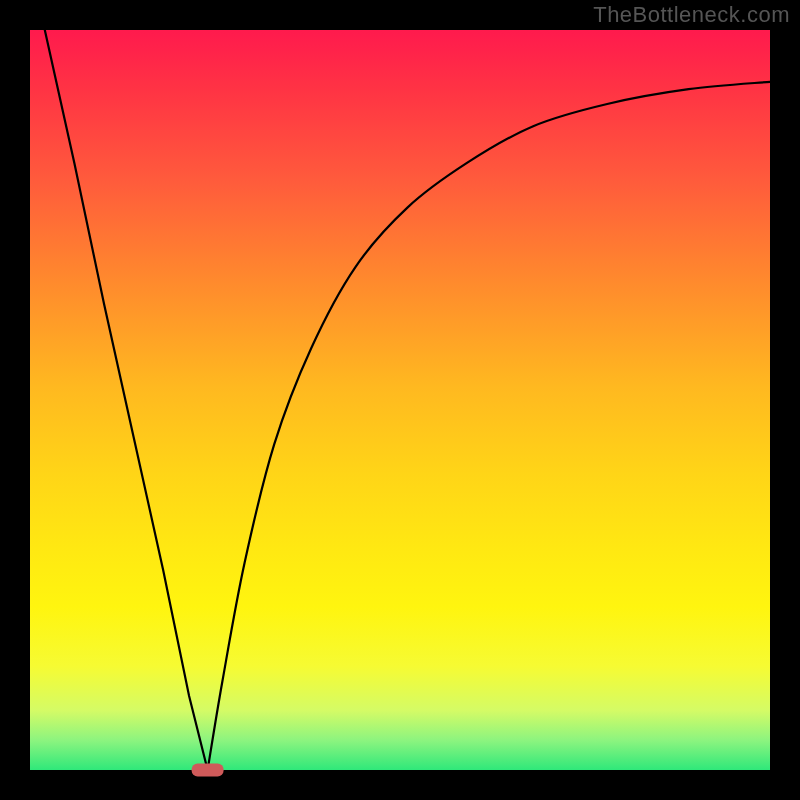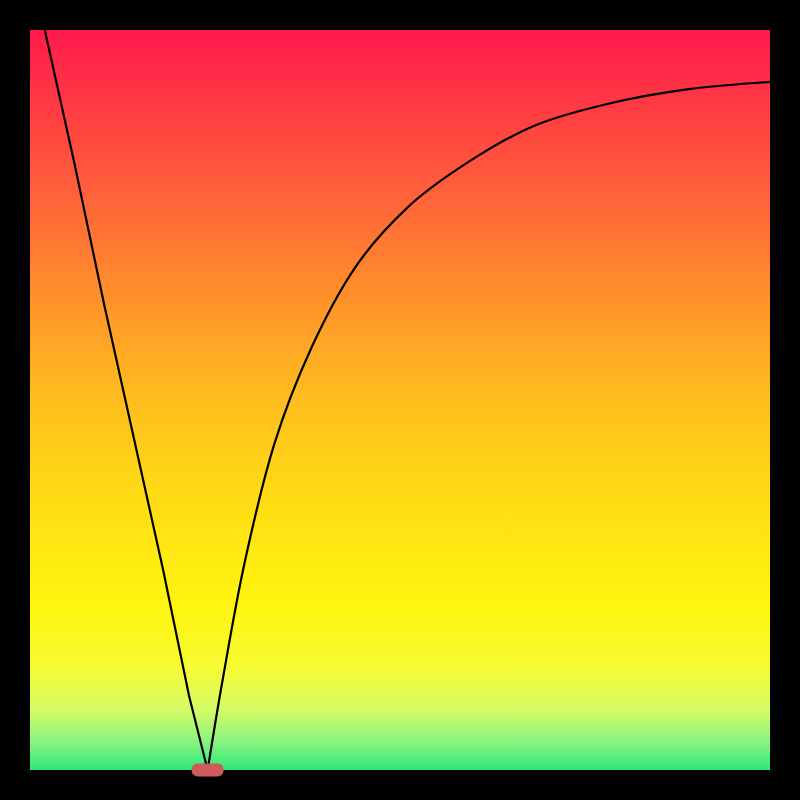--- a/index.html
+++ b/index.html
@@ -65,20 +65,21 @@
   .marker {
     fill: #cf5a5a;
     stroke: none;
   }
 </style>
 </head>
 <body>
 
 <div class="frame">
 
+  <div class="attribution">TheBottleneck.com</div>
 
   <div class="plot-area">
     <svg viewBox="0 0 740 740">
       <path class="curve" d="M 14.80 0.00 L 44.40 133.20 L 74.00 273.80 L 103.60 407.00 L 133.20 540.20 L 159.10 666.00 L 177.60 740.00 C 180.07 725.20 186.23 685.73 192.40 651.20 C 198.57 616.67 205.97 572.27 214.60 532.80 C 223.23 493.33 233.10 450.17 244.20 414.40 C 255.30 378.63 267.63 347.80 281.20 318.20 C 294.77 288.60 309.57 260.23 325.60 236.80 C 341.63 213.37 358.90 194.87 377.40 177.60 C 395.90 160.33 415.63 146.77 436.60 133.20 C 457.57 119.63 479.77 106.07 503.20 96.20 C 526.63 86.33 551.30 80.17 577.20 74.00 C 603.10 67.83 631.47 62.90 658.60 59.20 C 685.73 55.50 726.43 53.03 740.00 51.80 "></path>
       <rect class="marker" x="161.60" y="733.50" width="32" height="13" rx="6" ry="6"></rect>
     </svg>
   </div>
 
 </div>
 

